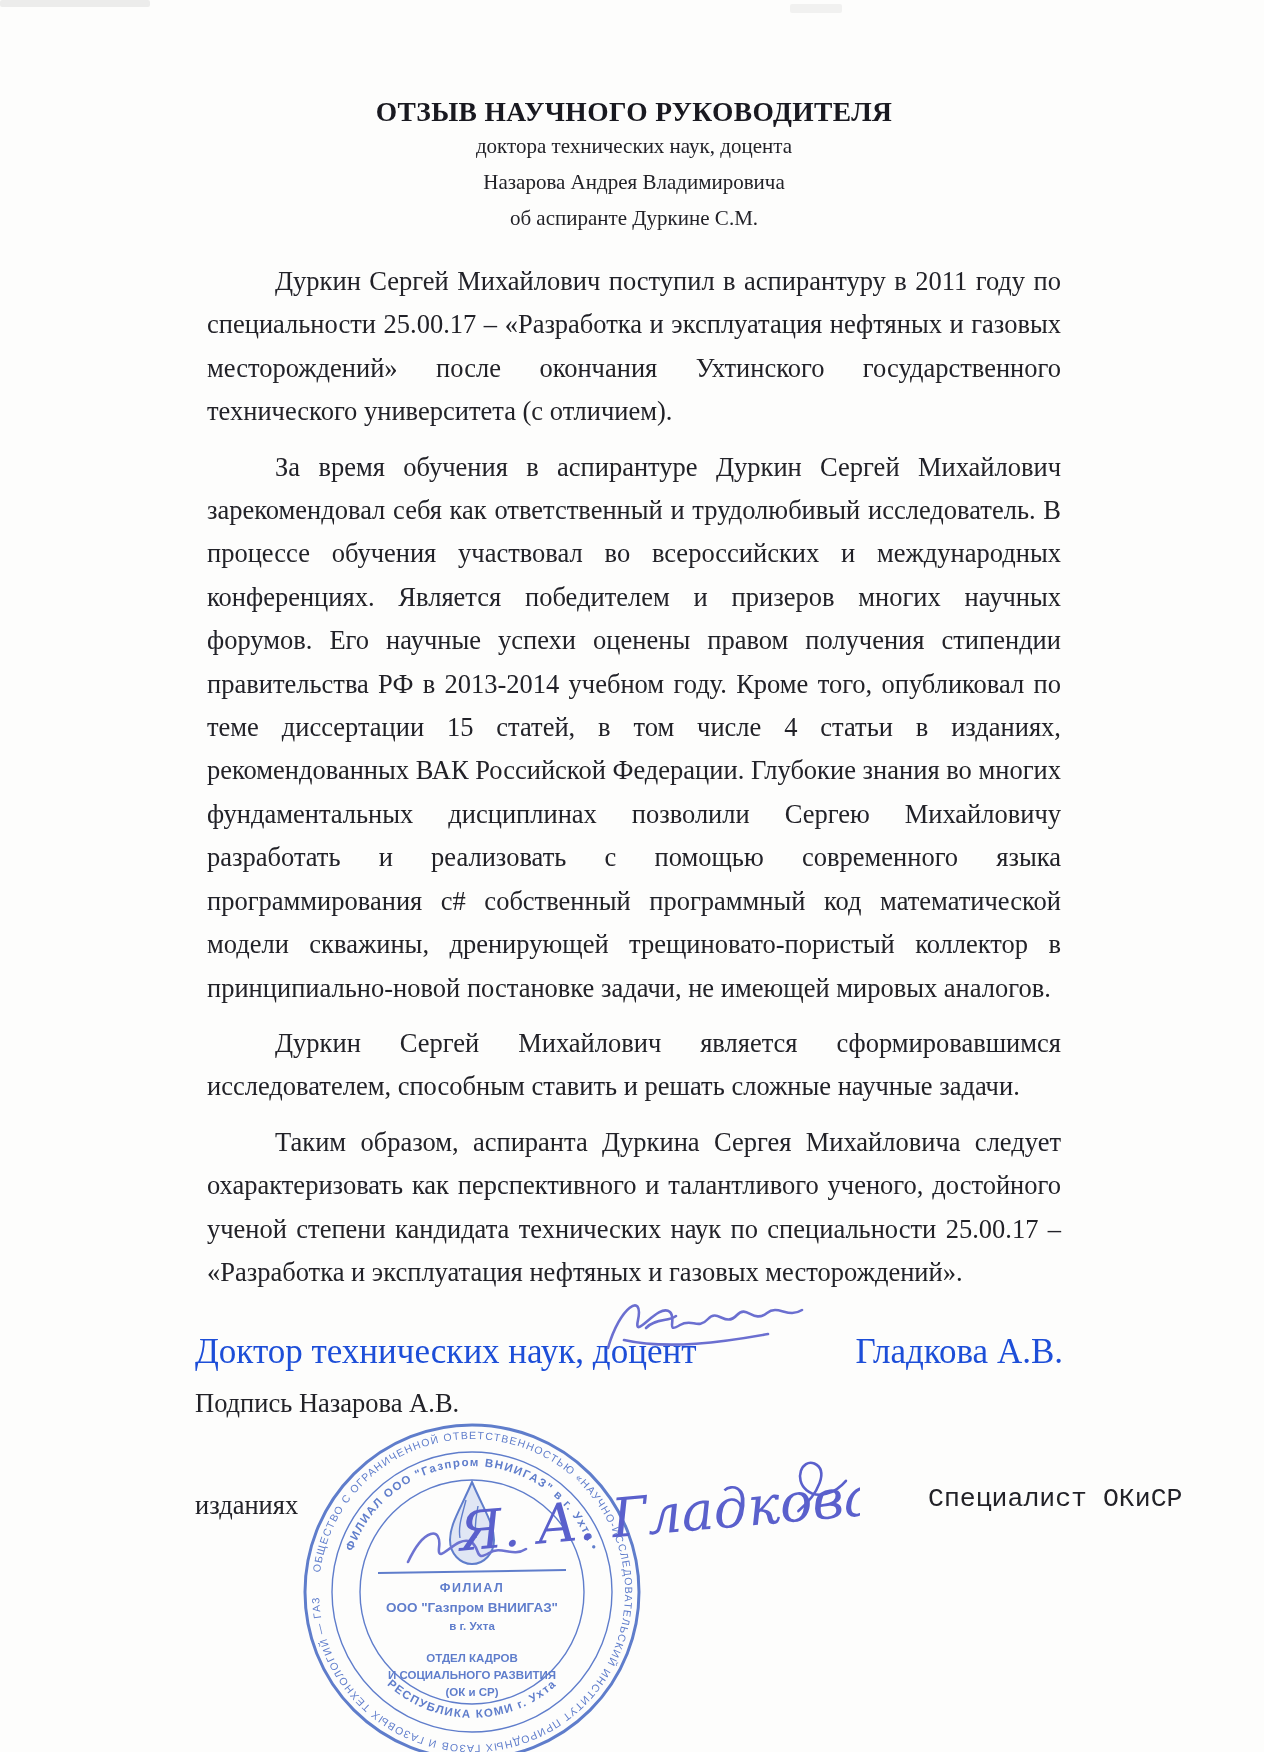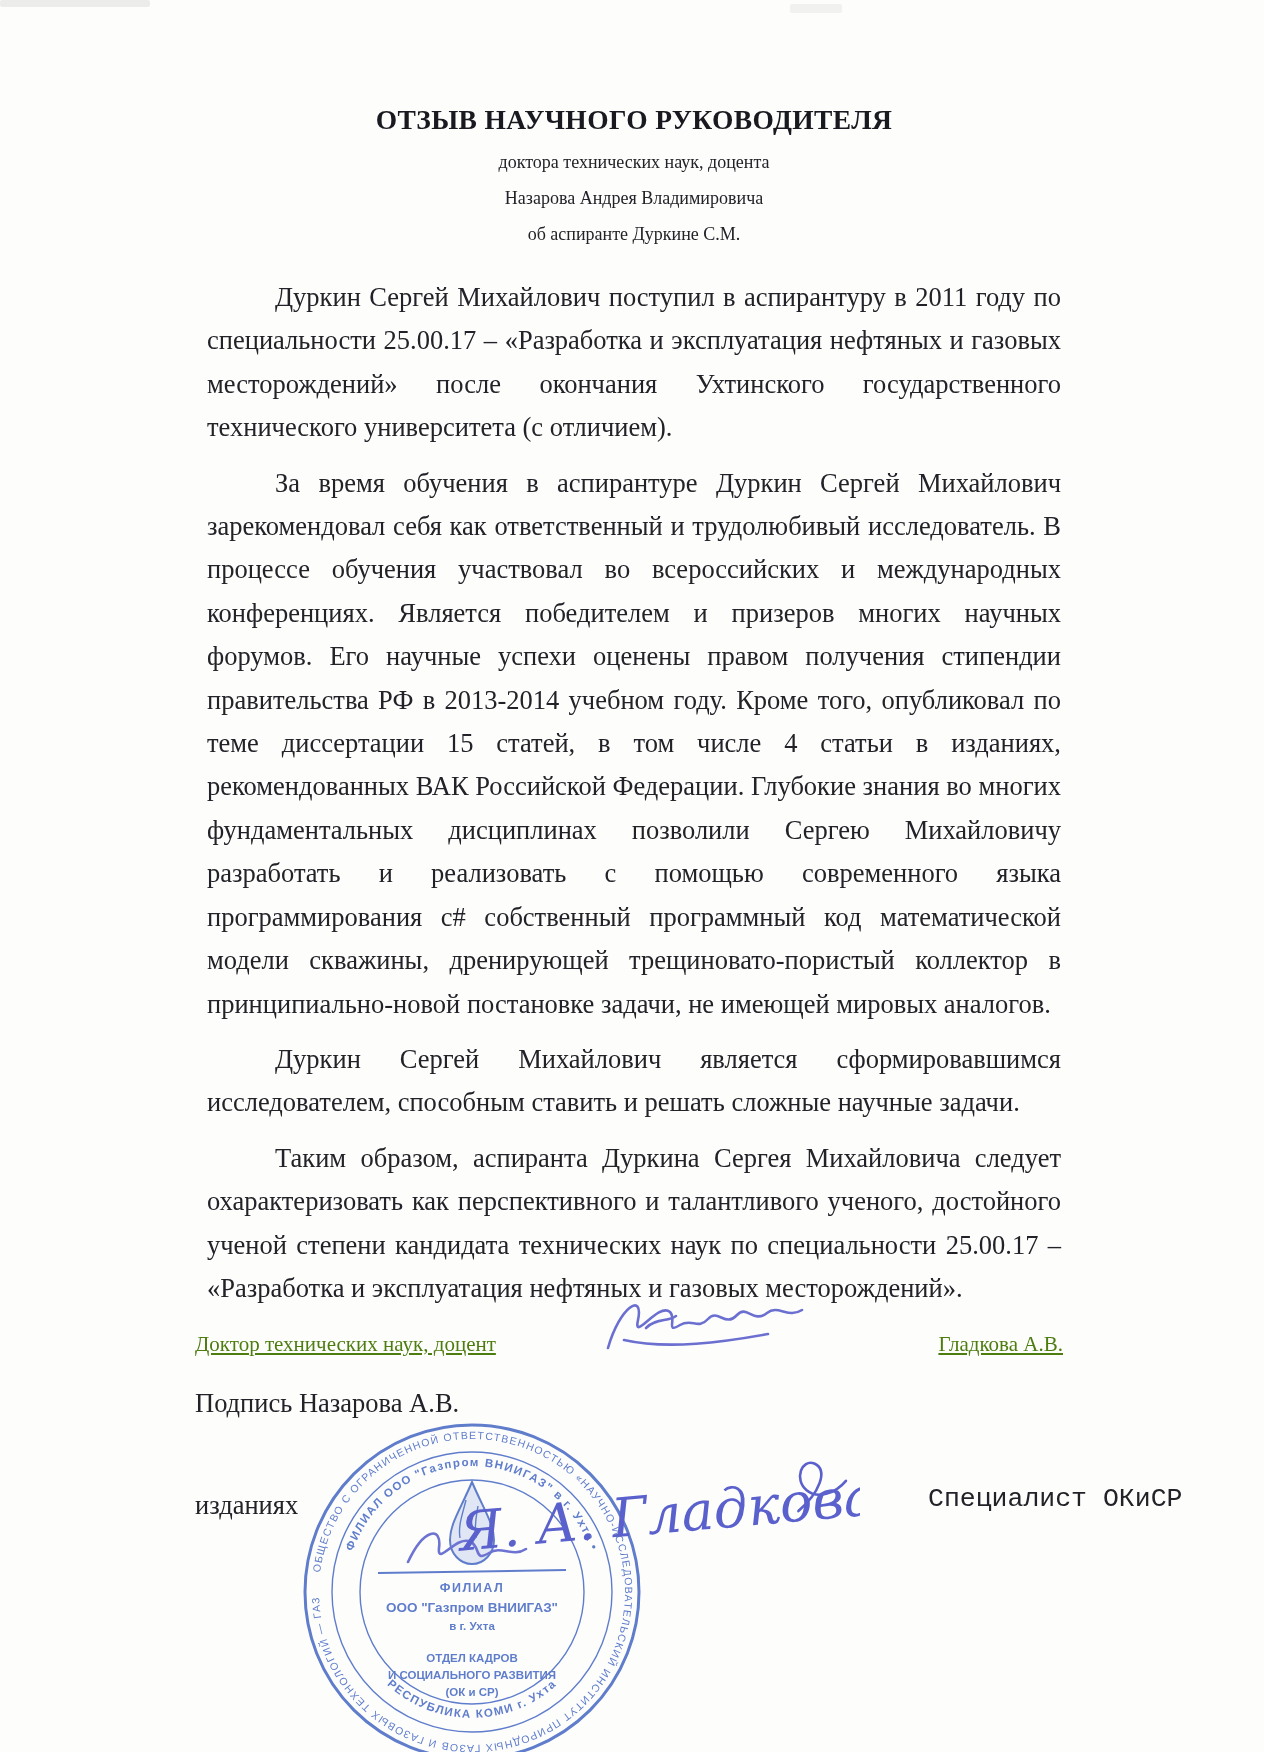--- a/index.html
+++ b/index.html
@@ -9,38 +9,38 @@
     background:#fdfdfc;
     overflow:hidden;
     font-family:"Liberation Serif","DejaVu Serif",serif;
     color:#1c1c1e;
   }
   .scan-smudge{position:absolute;background:#ececeb;border-radius:2px;}
   .content{
     position:absolute;left:195px;top:96px;width:878px;
   }
   .title{
-    margin:8px;text-align:center;
+    margin:0;text-align:center;
     font-size:27.5px;font-weight:bold;letter-spacing:.4px;
     color:#191920;
   }
   .subtitle{
-    text-align:center;font-size:18px;line-height:36px;color:#222228;
+    text-align:center;font-size:21px;line-height:36px;color:#222228;
   }
   .bodytext{margin-top:24px;}
   .bodytext p{
     margin:12px;
     font-size:26.5px;line-height:43.4px;
     text-align:justify;text-indent:68px;
     color:#222228;
   }
   .sigrow{
     position:absolute;left:195px;top:1332px;width:868px;
     display:flex;justify-content:space-between;
-    font-size:21px;color:#4d7c0f;text-decoration:underline;
+    font-size:35px;color:#1d4ed8;
   }
   .certify-line1{position:absolute;left:195px;top:1388px;font-size:26.5px;color:#222228;}
   .certify-line2{position:absolute;left:195px;top:1490px;font-size:26.5px;color:#222228;}
   .specialist{position:absolute;left:928px;top:1484px;font-size:26.5px;color:#222228;font-family:Liberation Mono, monospace;}
   .sig-nazarov{position:absolute;left:598px;top:1288px;}
   .stamp{position:absolute;left:290px;top:1420px;opacity:.88;}
   .sig-gladkova{position:absolute;left:440px;top:1438px;}
 </style>
 </head>
 <body>

